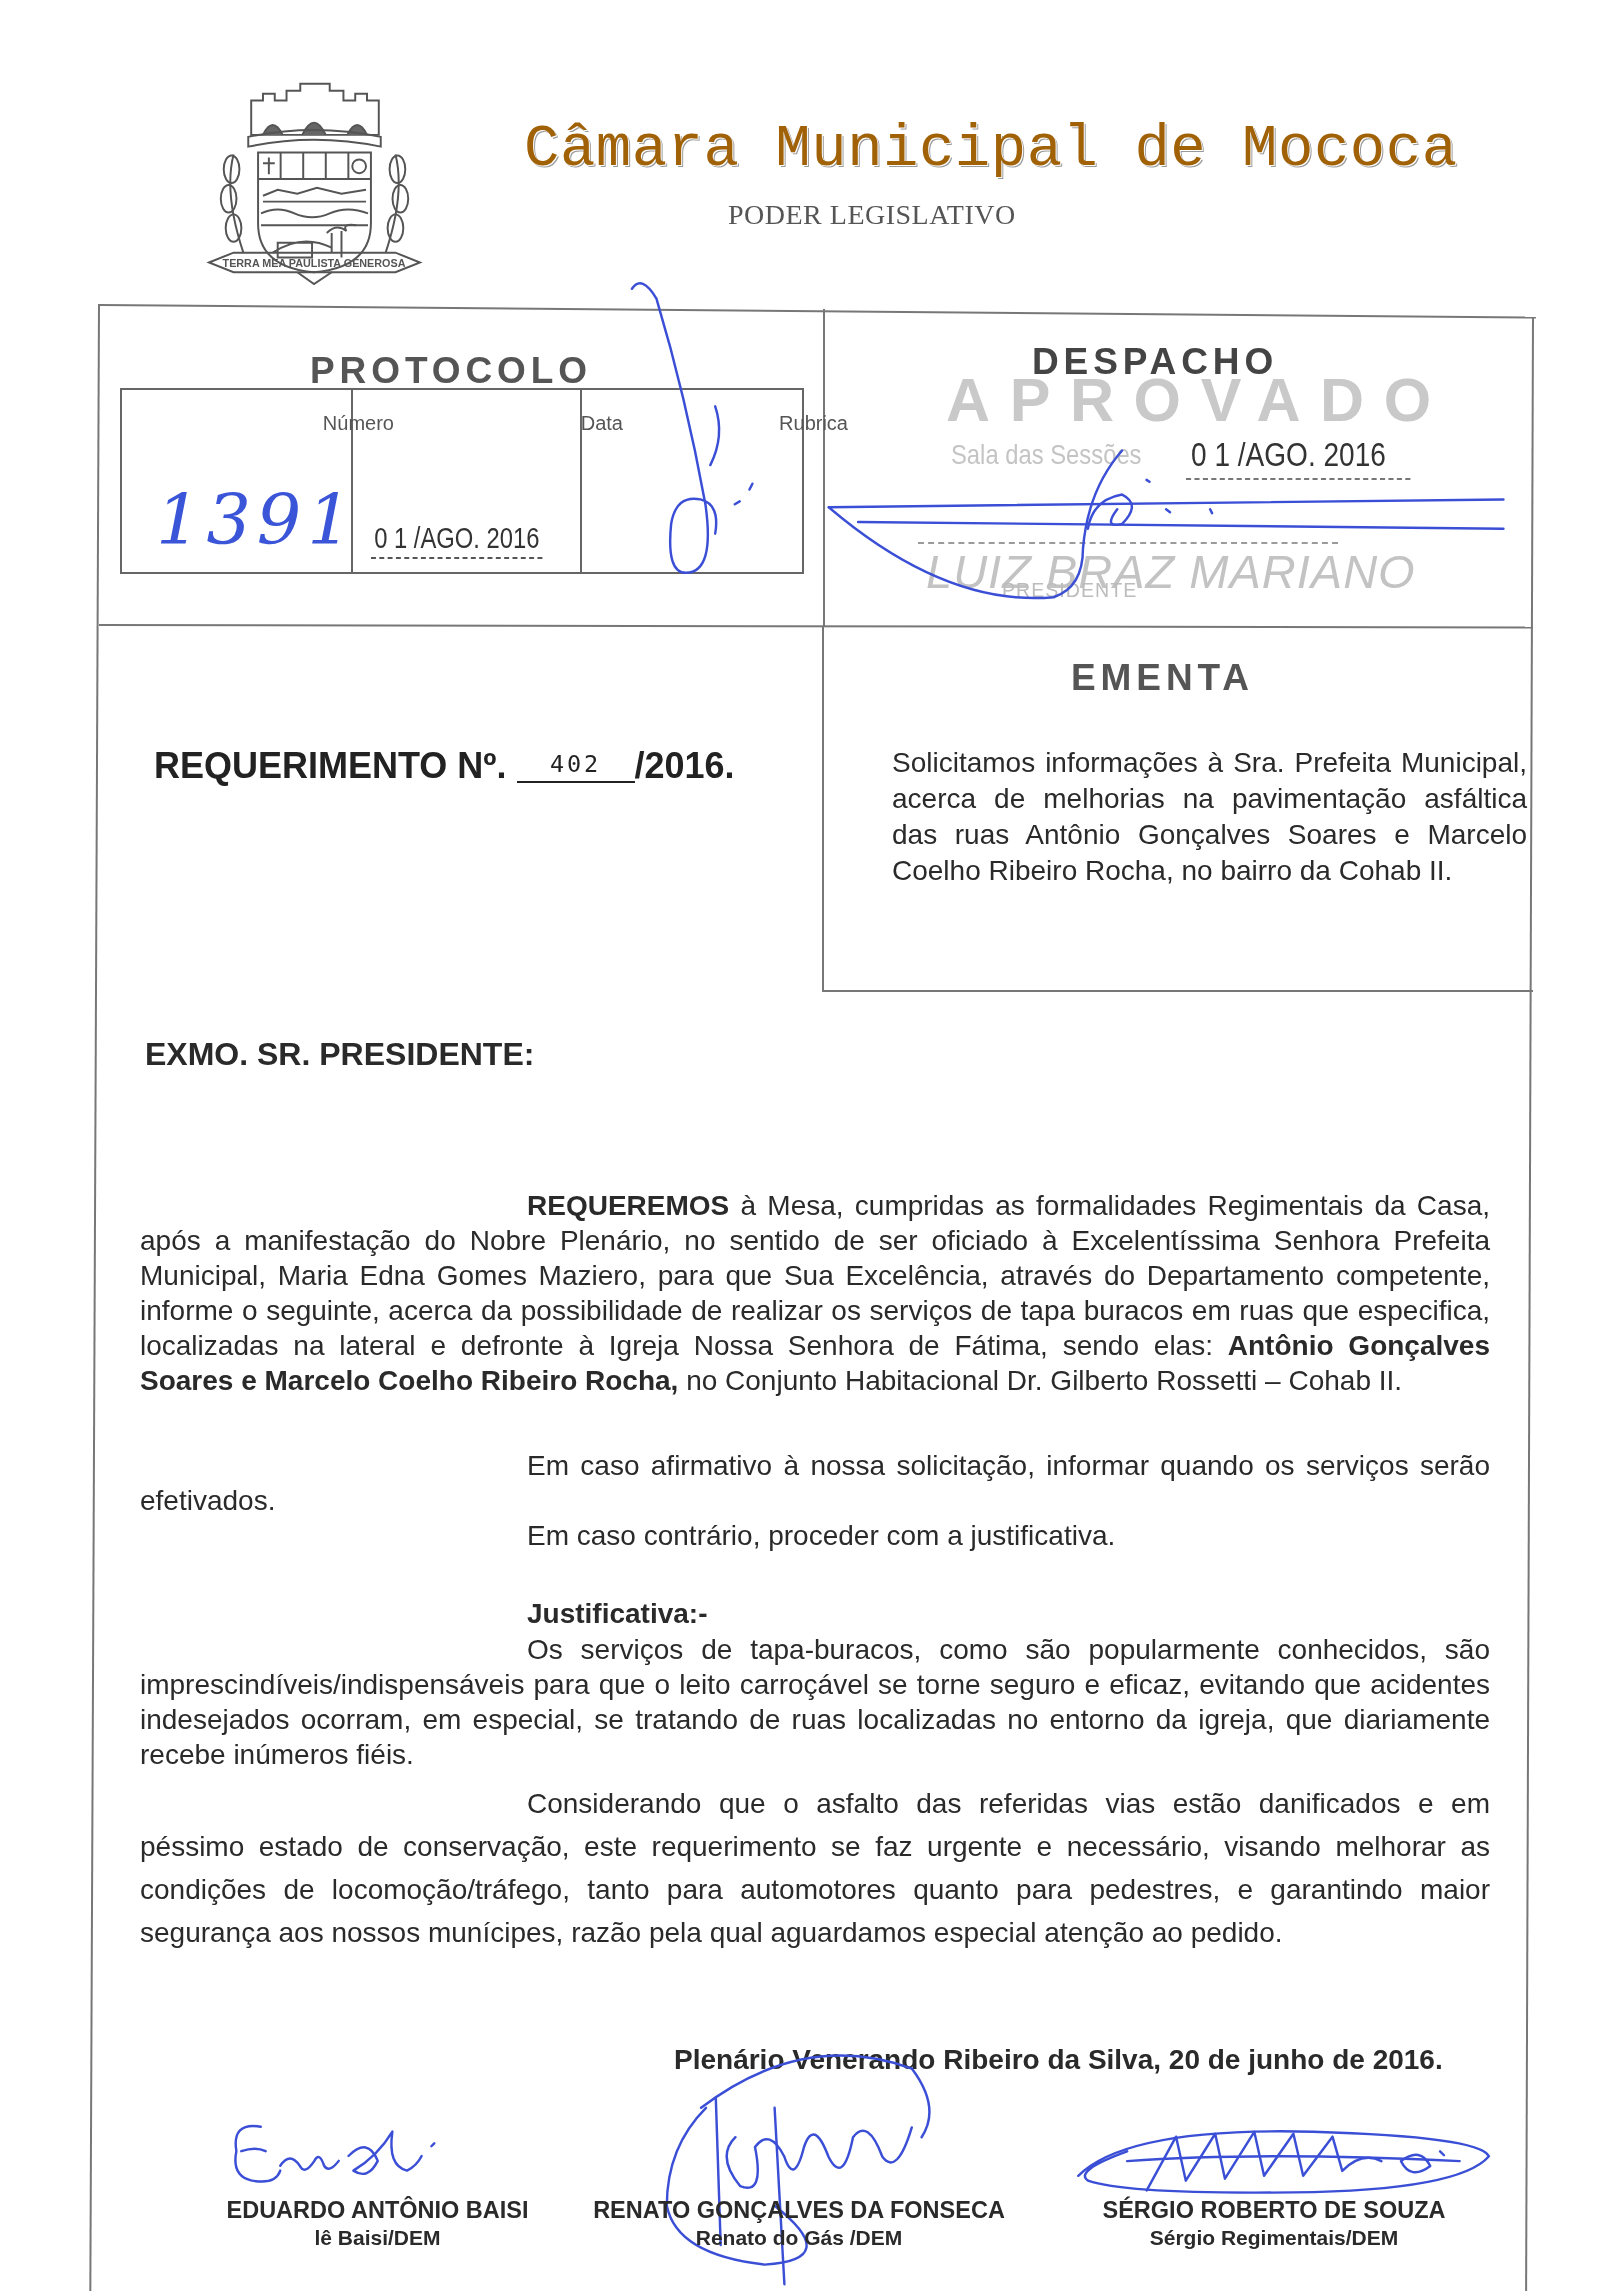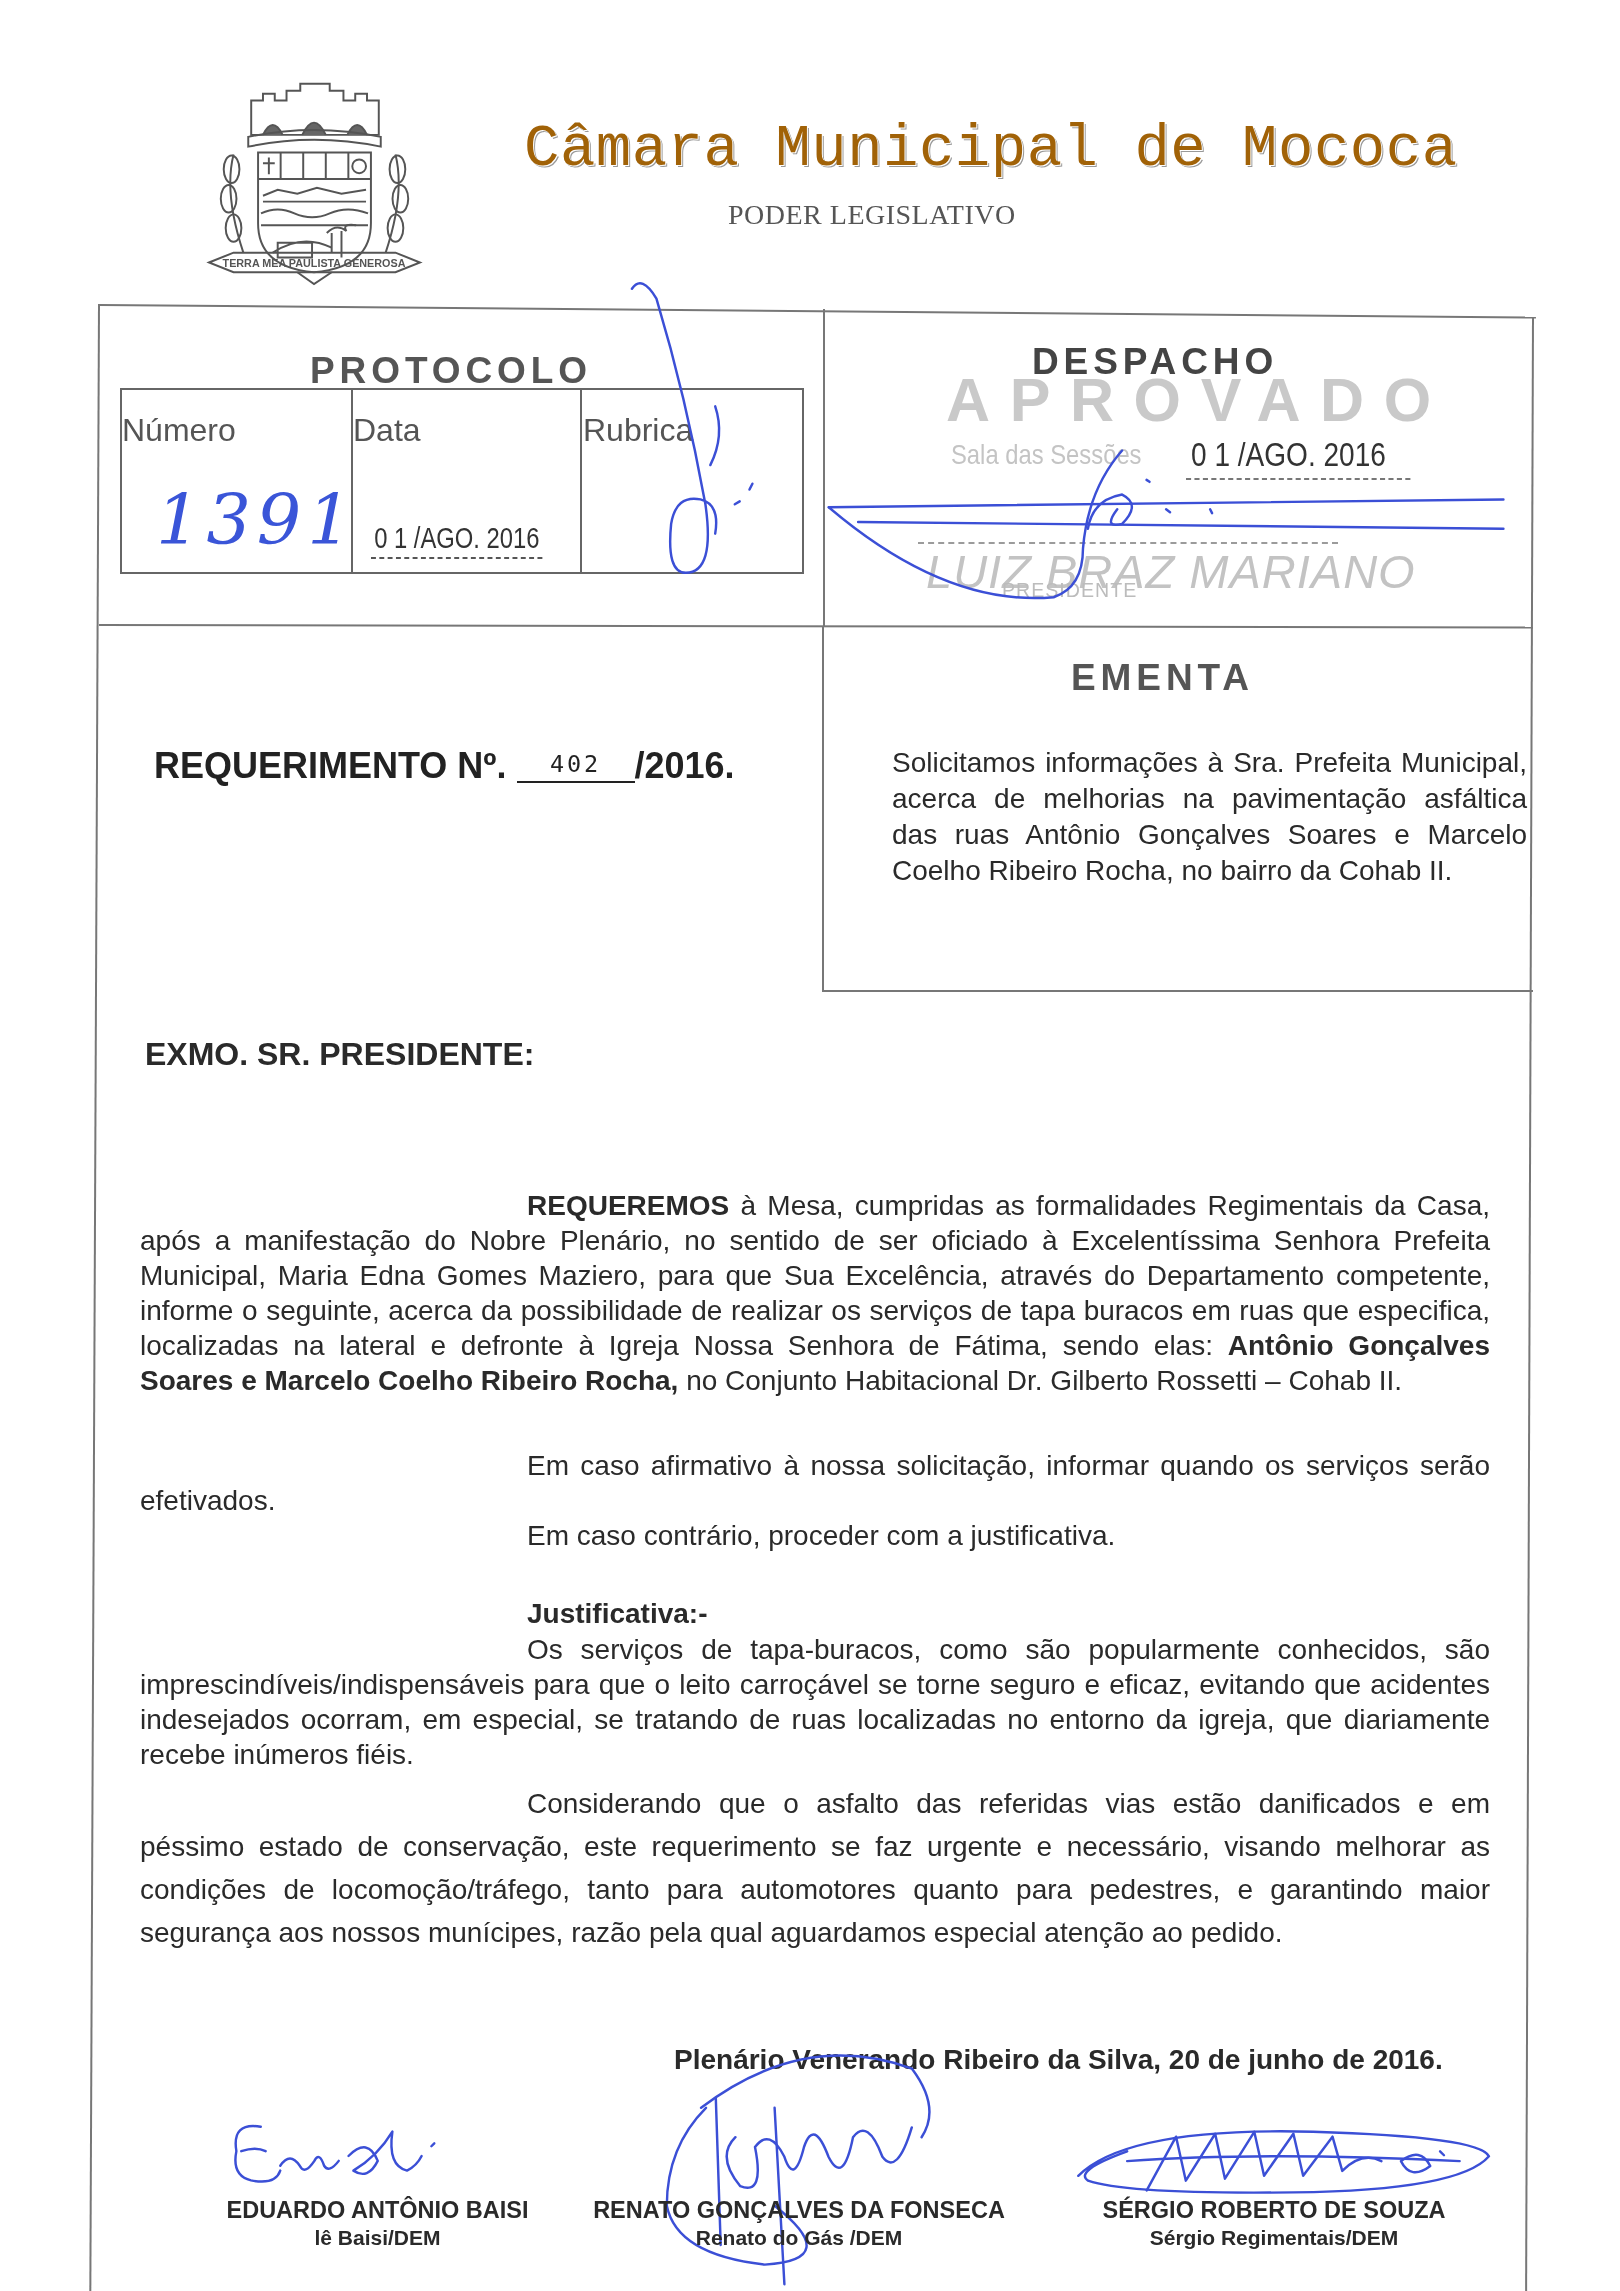--- a/index.html
+++ b/index.html
@@ -21,21 +21,21 @@
   
   .section-heading { font-weight: bold; font-size: 37px; letter-spacing: 4.9px; color: #555; white-space: nowrap; }
   #protocolo-heading { left: 310px; top: 338px; margin-top: 12px; }
   #despacho-heading { left: 1032px; top: 341px; color: #444; }
   #ementa-heading { left: 1071px; top: 657px; }
 
   
   #protocolo-table { left: 120px; top: 388px; width: 684px; height: 186px;
     border: 2px solid #666; box-sizing: border-box; }
   .ptcol { position: absolute; top: 0; bottom: 0; border-right: 2px solid #666; box-sizing: border-box; }
-  .ptlabel { position: absolute; top: 21.6px; width: 100%; text-align: left; font-size: 32px; color: #555; }
+  .ptlabel { position: absolute; top: 21.6px; width: 100%; text-align: right; font-size: 20px; color: #555; padding-left: 43px; }
   #pt-col-numero { left: 0; width: 231px; }
   #pt-col-data { left: 231px; width: 229px; }
   #pt-col-rubrica { left: 461px; width: 222px; border-right: none; }
   #numero-value { left: 34px; top: 89px; font-family: "DejaVu Serif", serif; font-style: italic;
     font-size: 70px; color: #3a55d8; letter-spacing: 5.9px; }
   #data-value { left: 17.6px; top: 132px; font-family: "Liberation Sans Narrow", "Liberation Sans", sans-serif;
     font-size: 29px; color: #333; border-bottom: 2px dashed #555; padding: 0 3.9px 2px 3.9px; white-space: nowrap;
     transform: scaleX(0.82); transform-origin: left; }
 
   

